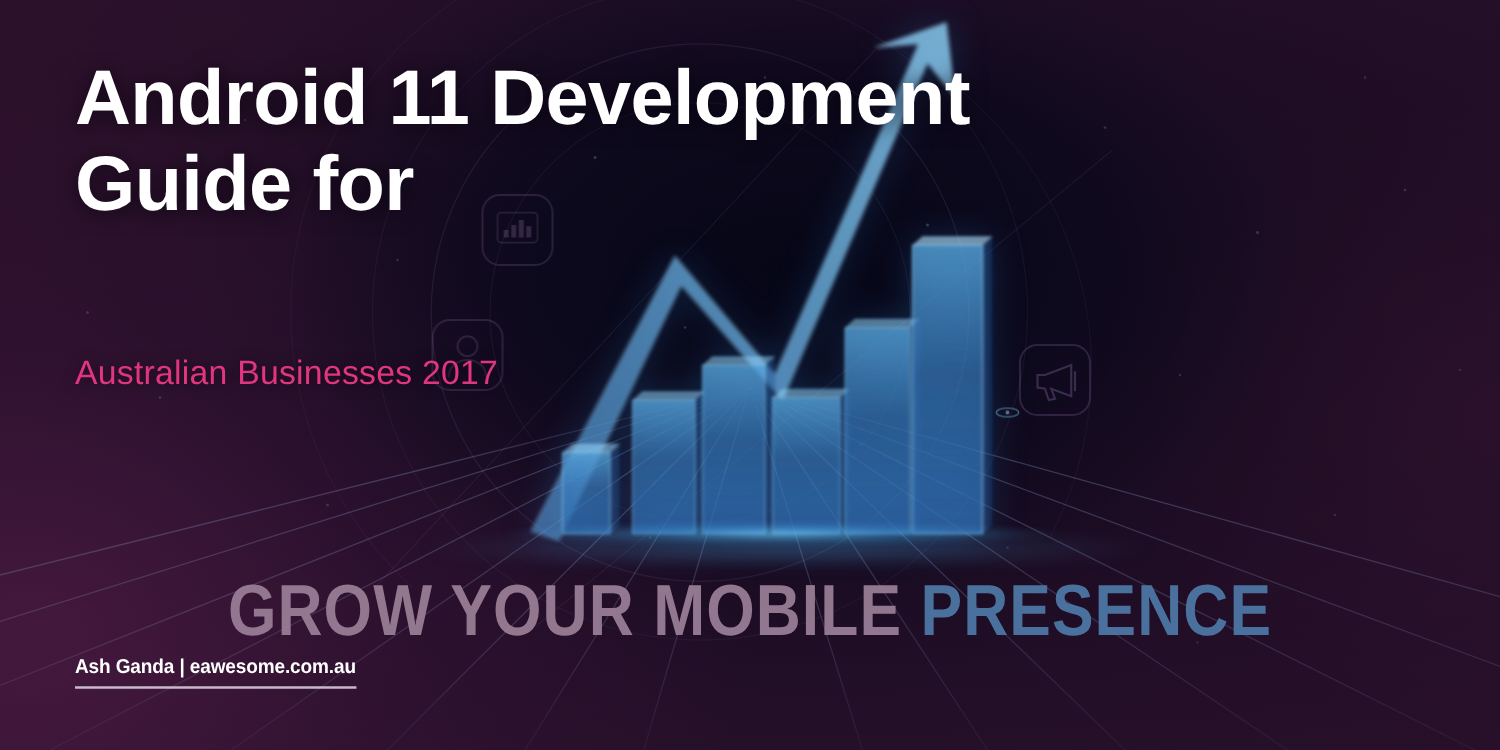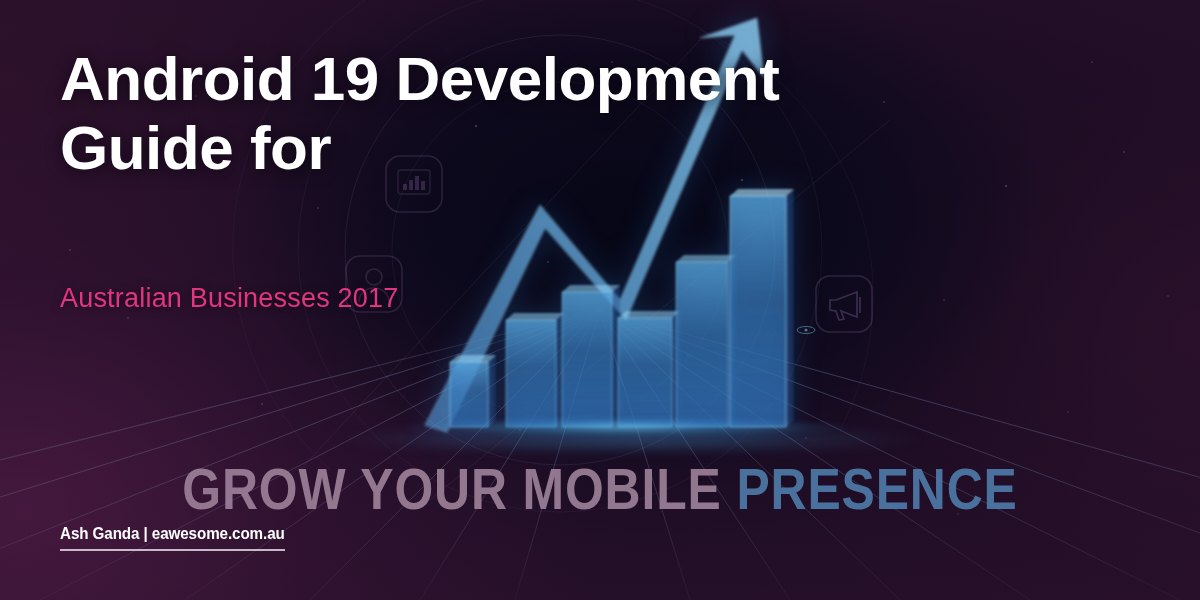--- a/index.html
+++ b/index.html
@@ -312,18 +312,18 @@
     <rect x="8" y="8" width="56" height="56" rx="14" fill="none" stroke="#7c5f94" stroke-width="1.6" opacity=".6"></rect>
     <path d="M22 32v10l6 1 3 9 5-1-3-8 16 6V24L28 32z" fill="none" stroke="#8d6ea6" stroke-width="1.7" opacity=".7"></path>
     <path d="M52 29v16" stroke="#8d6ea6" stroke-width="1.7" opacity=".7" fill="none"></path>
   </svg>
 
   <div class="slogan">
     <span class="w1">GROW YOUR MOBILE</span>
     <span class="w2">PRESENCE</span>
   </div>
 
-  <div class="headline">Android 19 Development
+  <div class="headline">Android 11 Development
 Guide for</div>
   <div class="subtitle">Australian Businesses 2017</div>
   <div class="byline">Ash Ganda | eawesome.com.au</div>
 
 </div>
 
 </body></html>

